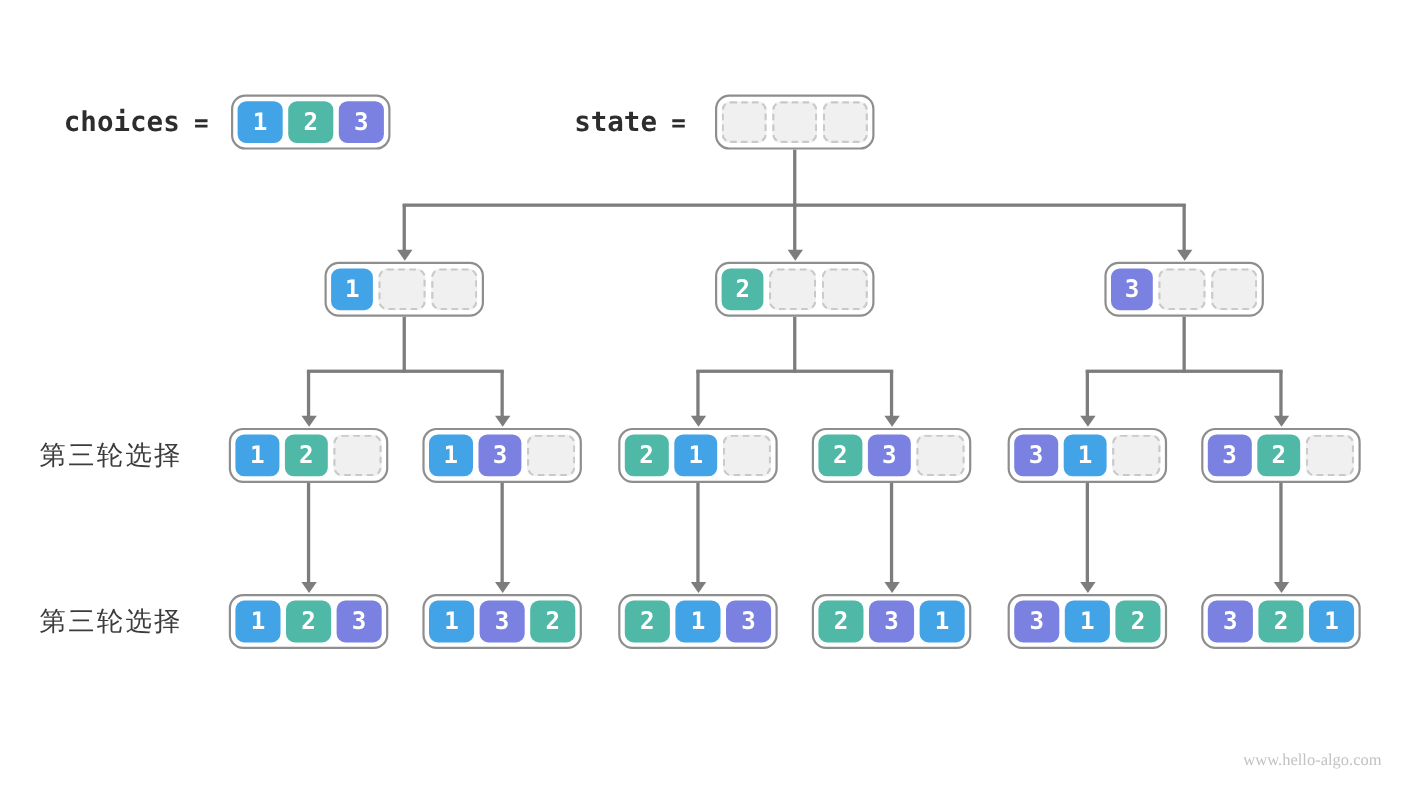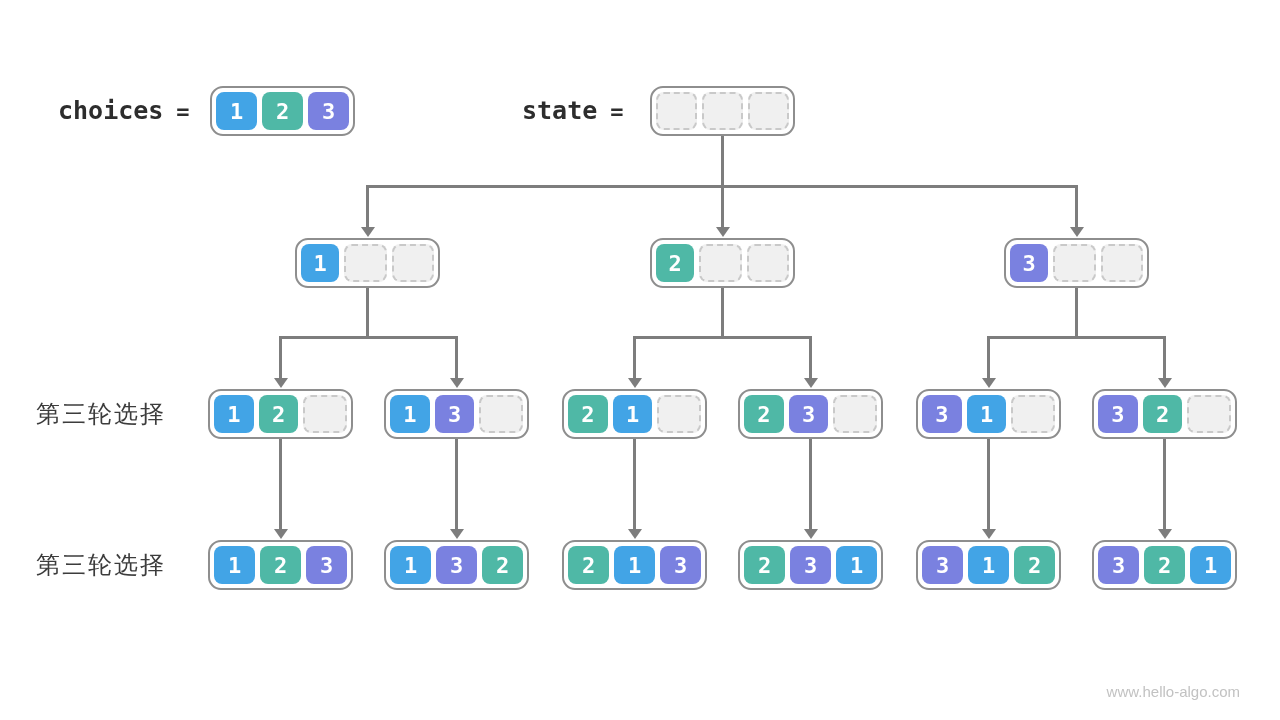--- a/index.html
+++ b/index.html
@@ -67,23 +67,23 @@
   .hline { position: absolute; height: 3px; background: var(--connector, #7d7d7d); }
   .ahead {
     position: absolute;
     width: 0; height: 0;
     border-left: 7px solid transparent;
     border-right: 7px solid transparent;
     border-top: 10px solid var(--connector, #7d7d7d);
   }
   .footer {
     position: absolute;
-    right: 40px;
+    right: 24px;
     bottom: 20px;
-    font-family: Liberation Sans, sans-serif;
+    font-family: Liberation Serif, serif;
     font-size: 15px;
     color: var(--footer-color, #c2c2c2);
   }
 </style>
 </head>
 <body>
 
 <div class="canvas">
 
   <div class="expr" style="left:58px; top:96px">

